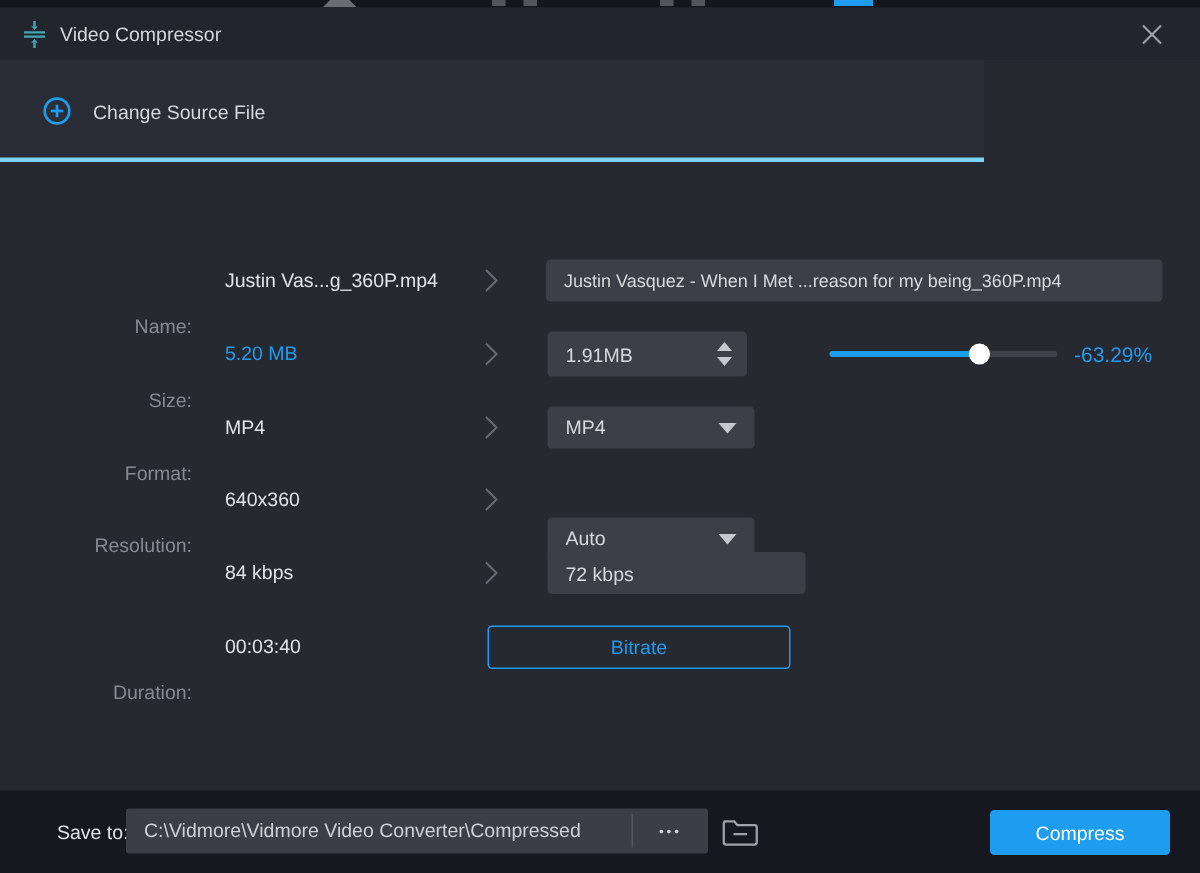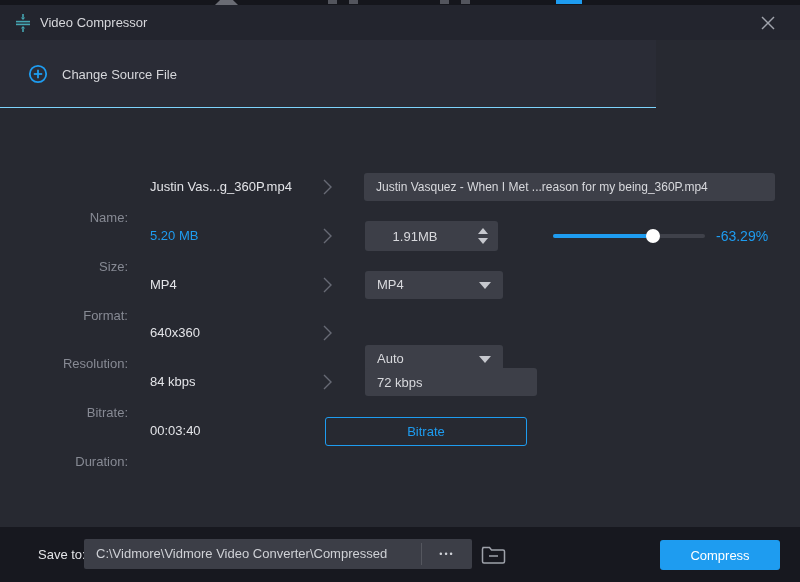--- a/index.html
+++ b/index.html
@@ -18,21 +18,21 @@
   
   .titlebar { position:absolute; left:0; top:5px; width:800px; height:35px; background:#23252e; }
   .titlebar-title { position:absolute; left:40px; top:0; height:35px; line-height:35px;
                     font-size:13px; color:#d6d7db; }
   .compress-glyph { position:absolute; left:13px; top:8px; }
   .close-btn { position:absolute; right:18px; top:4px; width:28px; height:28px; cursor:pointer;
                display:flex; align-items:center; justify-content:center; }
 
   
   .header-band { position:absolute; left:0; top:40px; width:656px; height:68px; background:#2a2c36;
-                 border-bottom:1px solid #7dd3fc; }
+                 border-bottom:3px solid #7dd3fc; }
   .change-source { position:absolute; left:28px; top:0; height:68px; display:flex; align-items:center;
                    gap:14px; cursor:pointer; }
   .change-source-label { font-size:13px; color:#d6d7db; }
 
   
   .body { position:absolute; left:0; top:108px; width:800px; height:419px; background:#272931; }
   .row-label { position:absolute; left:36px; width:92px; height:30px; line-height:30px;
                text-align:right; font-size:13px; color:#878a94;margin-top:31px; }
   .row-value { position:absolute; left:150px; height:30px; line-height:30px;
                font-size:13px; color:#e3e4e8;text-align:right; }
@@ -40,21 +40,21 @@
   .accent-text { color:var(--accent) !important; }
 
   .field { background:#3d3f48; border:none; border-radius:3px; color:#d8d9dd;
            font-family:"Liberation Sans", sans-serif; font-size:12px; padding:0 12px; outline:none; }
   .name-field { position:absolute; left:364px; top:65px; width:411px; height:28px; }
 
   .spinner { position:absolute; left:365px; top:113px; width:133px; height:30px;
              background:#3d3f48; border-radius:3px; }
   .spinner input { position:absolute; left:0; top:0; width:100px; height:30px; background:transparent;
                    border:none; outline:none; color:#d8d9dd; font-size:13px; padding:0 12px;
-                   font-family:"Liberation Sans", sans-serif;text-align:center; }
+                   font-family:"Liberation Sans", sans-serif; }
   .spin-up, .spin-down { position:absolute; right:10px; width:0; height:0; cursor:pointer;
                          border-left:5px solid transparent; border-right:5px solid transparent; }
   .spin-up { top:7px; border-bottom:6px solid #c6c8ce; }
   .spin-down { bottom:7px; border-top:6px solid #c6c8ce; }
 
   .slider { position:absolute; left:553px; top:121px; width:152px; height:14px; cursor:pointer; }
   .slider-track { position:absolute; left:0; top:5px; width:100%; height:4px; border-radius:2px; background:#3f414a; }
   .slider-fill { position:absolute; left:0; top:5px; height:4px; border-radius:2px; background:var(--accent); }
   .slider-thumb { position:absolute; top:0; width:14px; height:14px; border-radius:50%; background:#fff; }
   .pct-label { position:absolute; left:716px; top:113px; height:30px; line-height:30px;
@@ -178,21 +178,20 @@
     <span class="row-label" style="top:210px">Resolution:</span>
     <span class="row-value" style="top:210px">640x360</span>
     <svg class="chev" style="top:217px" width="10" height="16" viewBox="0 0 10 16">
       <polyline points="1,1 8,8 1,15" fill="none" stroke="#676a75" stroke-width="1.4"></polyline>
       </svg>
     <div class="dropdown dd-resolution">
       <span>Auto</span>
       <div class="dd-caret"></div>
     </div>
 
-    <span class="row-label" style="top:259px">Bitrate:</span>
     <span class="row-value" style="top:259px">84 kbps</span>
     <svg class="chev" style="top:266px" width="10" height="16" viewBox="0 0 10 16">
       <polyline points="1,1 8,8 1,15" fill="none" stroke="#676a75" stroke-width="1.4"></polyline>
       </svg>
     <input class="field bitrate-field" value="72 kbps" style="">
 
     <span class="row-label" style="top:308px">Duration:</span>
     <span class="row-value" style="top:308px">00:03:40</span>
     <button class="preview-btn">Bitrate</button>
   </div>

